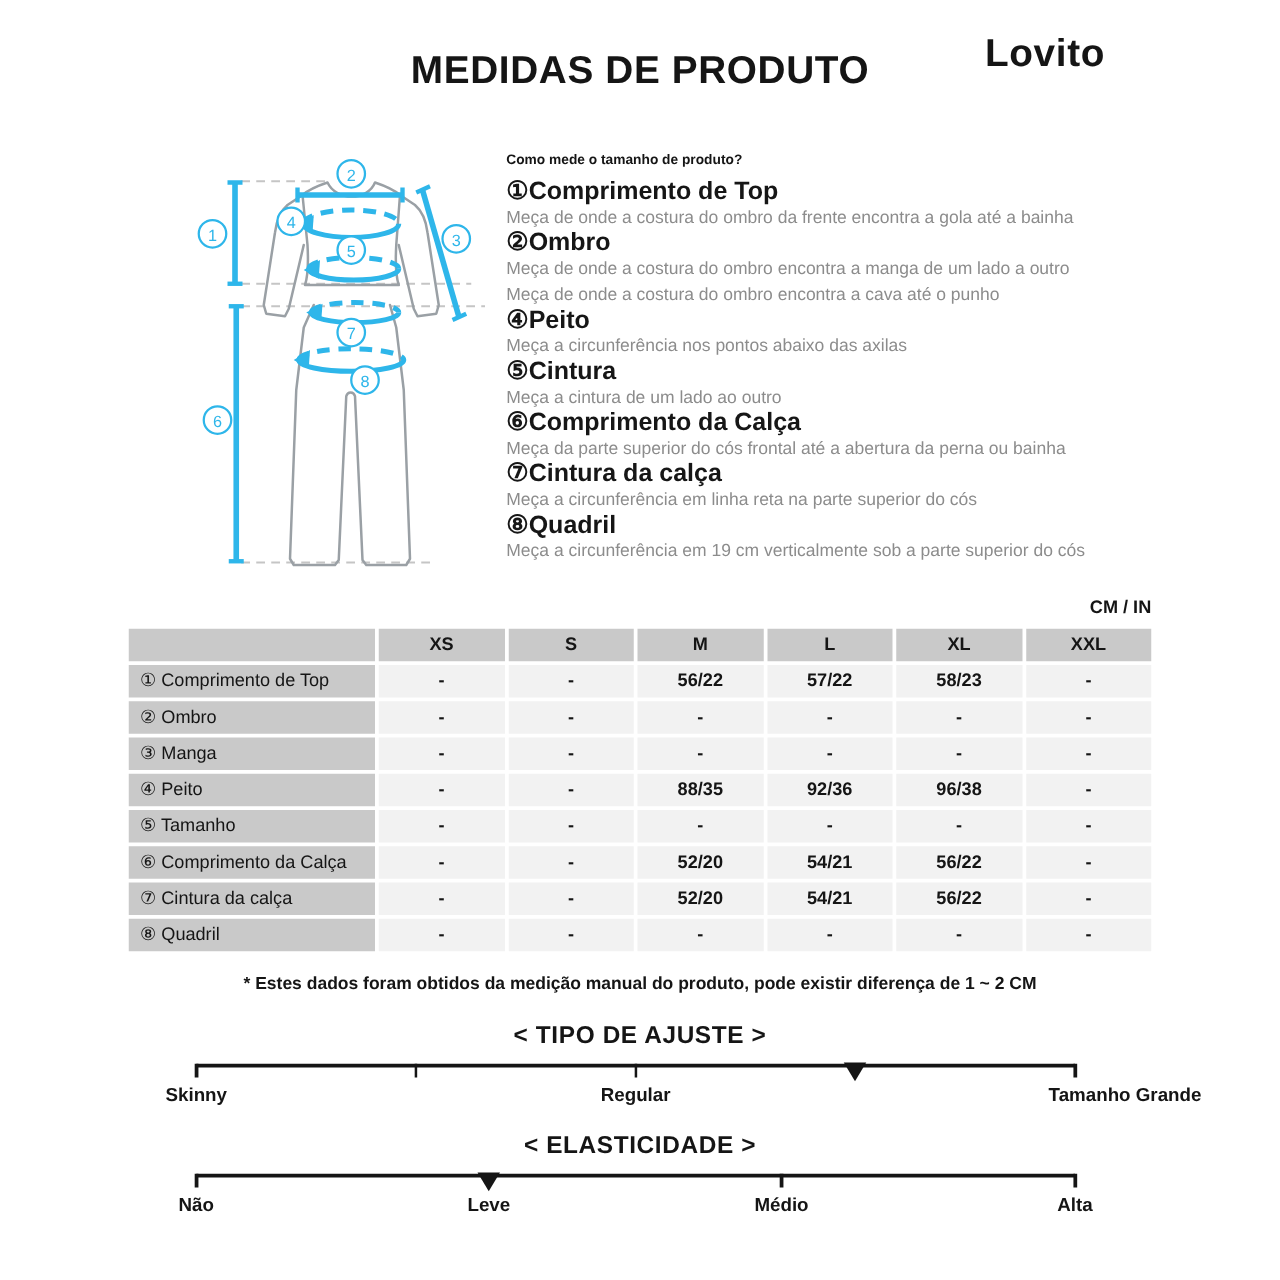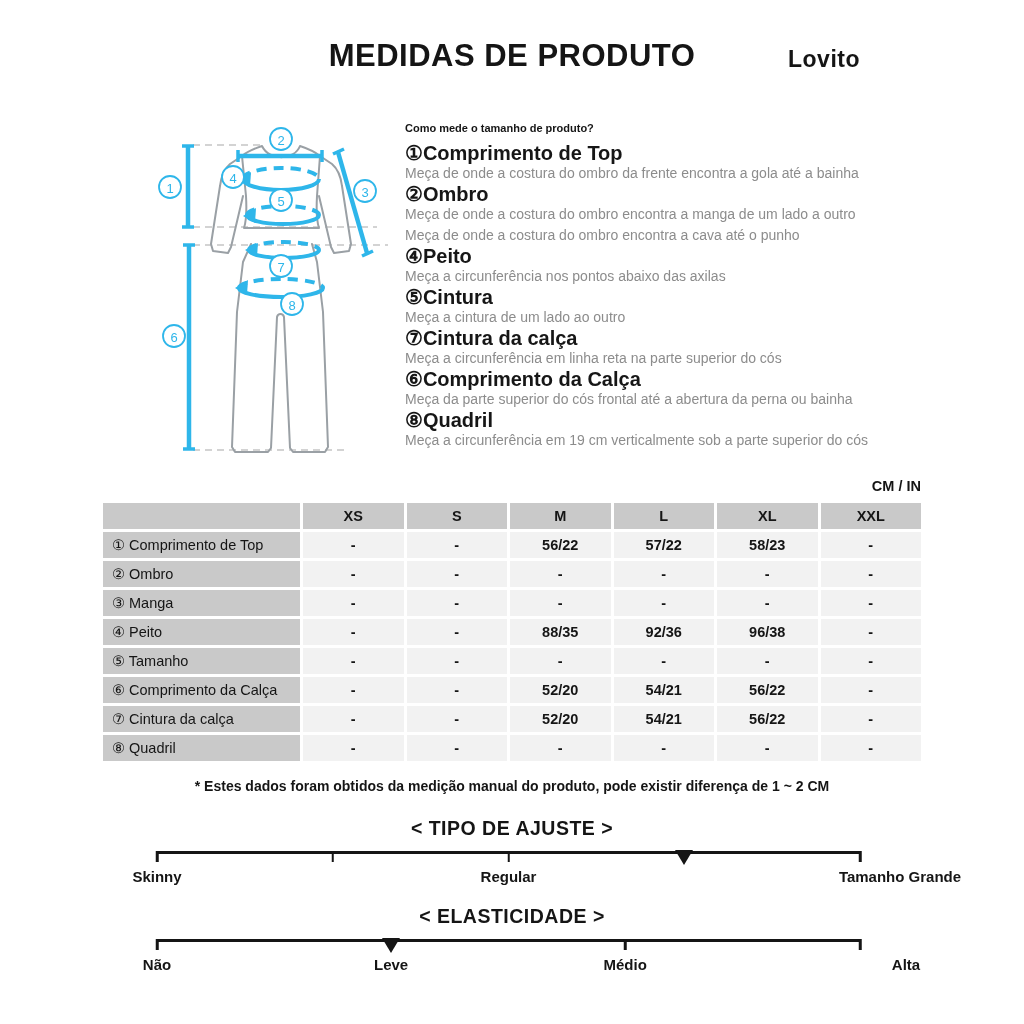--- a/index.html
+++ b/index.html
@@ -2,21 +2,21 @@
 <html><head>
 <meta charset="utf-8">
 <style>
   html,body{margin:0;padding:0;background:#fff;}
   body{font-family:"Liberation Sans", sans-serif; color:#151515;}
   .page{position:relative;width:1024px;height:1024px;background:#fff;overflow:hidden;}
 
   
   .title{position:absolute;left:0;top:38px;width:1024px;text-align:center;
          font-size:31px;font-weight:bold;letter-spacing:.5px;}
-  .brand{position:absolute;left:788px;top:46px;font-size:23px;font-weight:800;letter-spacing:.5px;}
+  .brand{position:absolute;left:788px;top:25px;font-size:31px;font-weight:800;letter-spacing:.5px;}
 
   
   .diagram{position:absolute;left:120px;top:100px;width:290px;height:380px;}
   .diagram text{font-family:"Liberation Sans",sans-serif;font-size:13px;fill:#2eb6ea;}
 
   
   .guide{position:absolute;left:405px;top:106px;width:528px;}
   .guide h2{margin:16px 0 9px 0;font-size:11px;font-weight:bold;}
   .g-label{font-size:20px;font-weight:bold;line-height:20px;color:#161616;}
   .g-desc{font-size:14px;line-height:21px;color:#8c8c8c;}
@@ -171,26 +171,26 @@
     </div>
     <div class="g-item">
       <div class="g-label">④Peito</div>
       <div class="g-desc">Meça a circunferência nos pontos abaixo das axilas</div>
     </div>
     <div class="g-item">
       <div class="g-label">⑤Cintura</div>
       <div class="g-desc">Meça a cintura de um lado ao outro</div>
     </div>
     <div class="g-item">
+      <div class="g-label">⑥Comprimento da Calça</div>
+      <div class="g-desc">Meça da parte superior do cós frontal até a abertura da perna ou bainha</div>
+    </div>
+    <div class="g-item">
       <div class="g-label">⑦Cintura da calça</div>
       <div class="g-desc">Meça a circunferência em linha reta na parte superior do cós</div>
-    </div>
-    <div class="g-item">
-      <div class="g-label">⑥Comprimento da Calça</div>
-      <div class="g-desc">Meça da parte superior do cós frontal até a abertura da perna ou bainha</div>
     </div>
     <div class="g-item">
       <div class="g-label">⑧Quadril</div>
       <div class="g-desc">Meça a circunferência em 19 cm verticalmente sob a parte superior do cós</div>
     </div>
   </div>
 
   <div class="unit">CM / IN</div>
 
   <div class="size-table">
@@ -285,16 +285,16 @@
   <div class="scale-head" style="top:905px">&lt; ELASTICIDADE &gt;</div>
   <div class="scale" style="top:939px">
     <div class="scale-line"></div>
     <div class="tick" style="left: 0%;"></div>
     <div class="tick" style="left: 66.6%;"></div>
     <div class="tick" style="left: 100%;"></div>
     <div class="marker" style="left: 33.3%;"></div>
     <div class="s-label" style="left: 0%;">Não</div>
     <div class="s-label" style="left: 33.3%;">Leve</div>
     <div class="s-label" style="left: 66.6%;">Médio</div>
-    <div class="s-label" style="left: 100%; margin-left: 46px;">Alta</div>
+    <div class="s-label" style="left: 100%;">Alta</div>
   </div>
 
 </div>
 
 </body></html>

